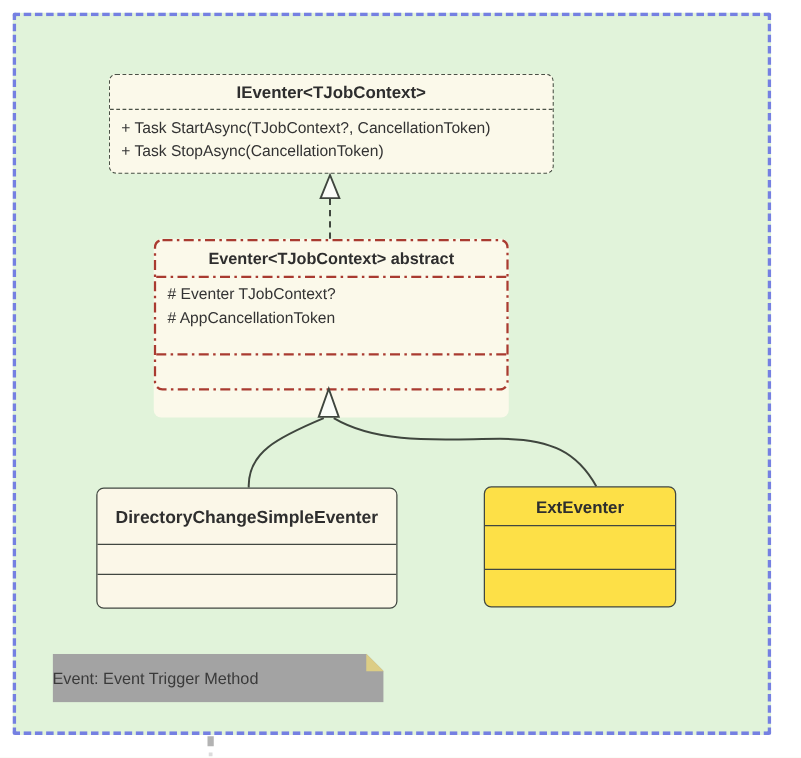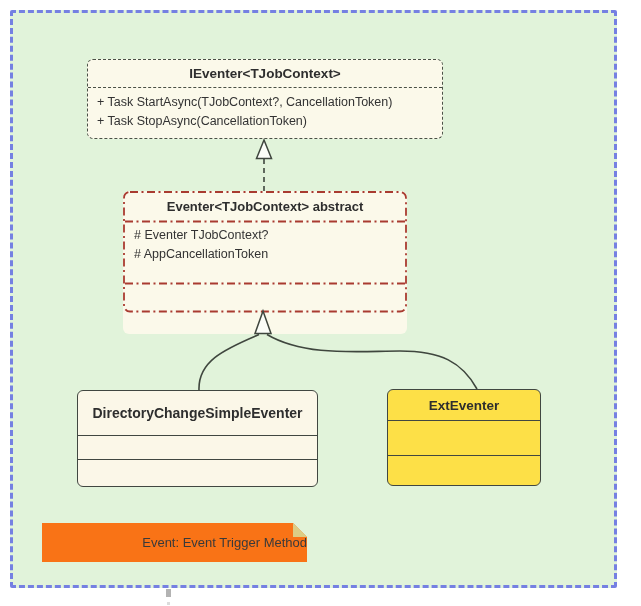--- a/index.html
+++ b/index.html
@@ -31,22 +31,22 @@
   .dcse .row2{flex:1;border-top:1.5px solid #414741;}
 
   
   .extev{left:387px;top:389px;width:154px;height:97px;background:#fde047;display:flex;flex-direction:column;border:1.5px solid #414741;}
   .extev .uml-title{height:30px;font-size:13.5px;}
   .extev .row1{height:34px;border-top:1.5px solid #414741;}
   .extev .row2{flex:1;border-top:1.5px solid #414741;}
 
   
   .note{
-    position:absolute;left:42px;top:523px;width:265px;height:39px;background:#f97316;
-    display:flex;align-items:center;justify-content:flex-end;font-size:13px;color:#3a3a3a;
+    position:absolute;left:42px;top:523px;width:265px;height:39px;background:#a3a3a3;
+    display:flex;align-items:center;justify-content:flex-start;font-size:13px;color:#3a3a3a;
     clip-path:polygon(0 0, calc(100% - 14px) 0, 100% 14px, 100% 100%, 0 100%);
   }
 
   .overlay{position:absolute;left:0;top:0;width:641px;height:606px;pointer-events:none;}
 
   .scroll-tick{position:absolute;background:#B3B3B3;}
   .scroll-tick.faint{background:#DCDCDC;}
 </style>
 </head>
 <body>

